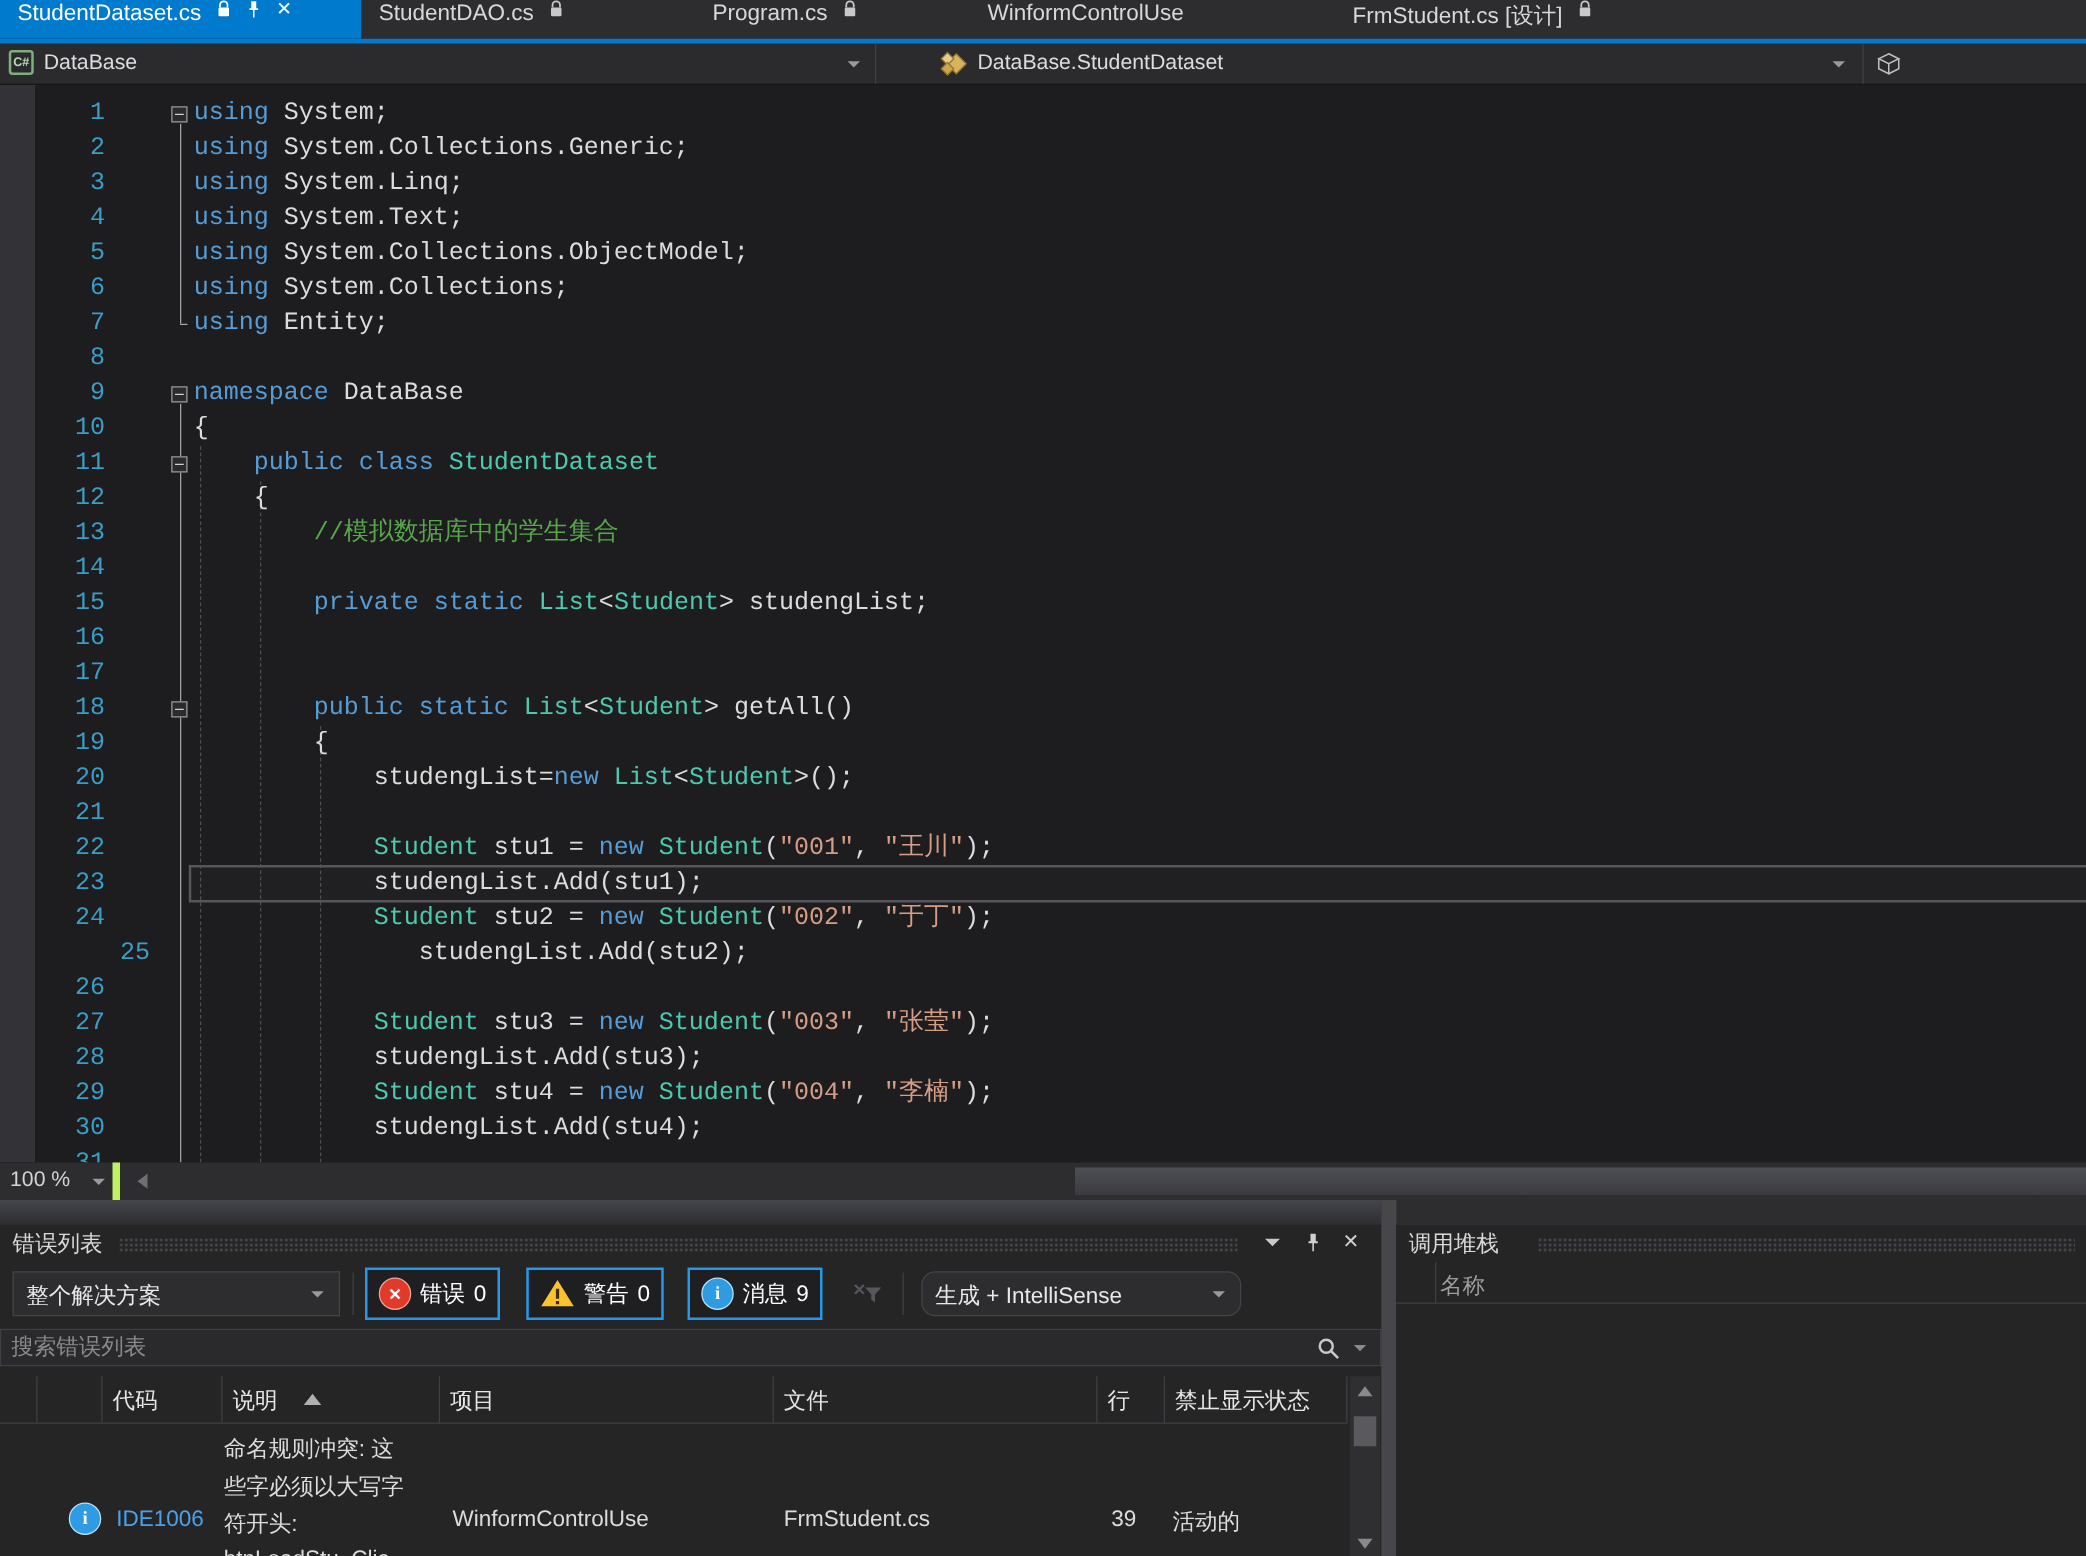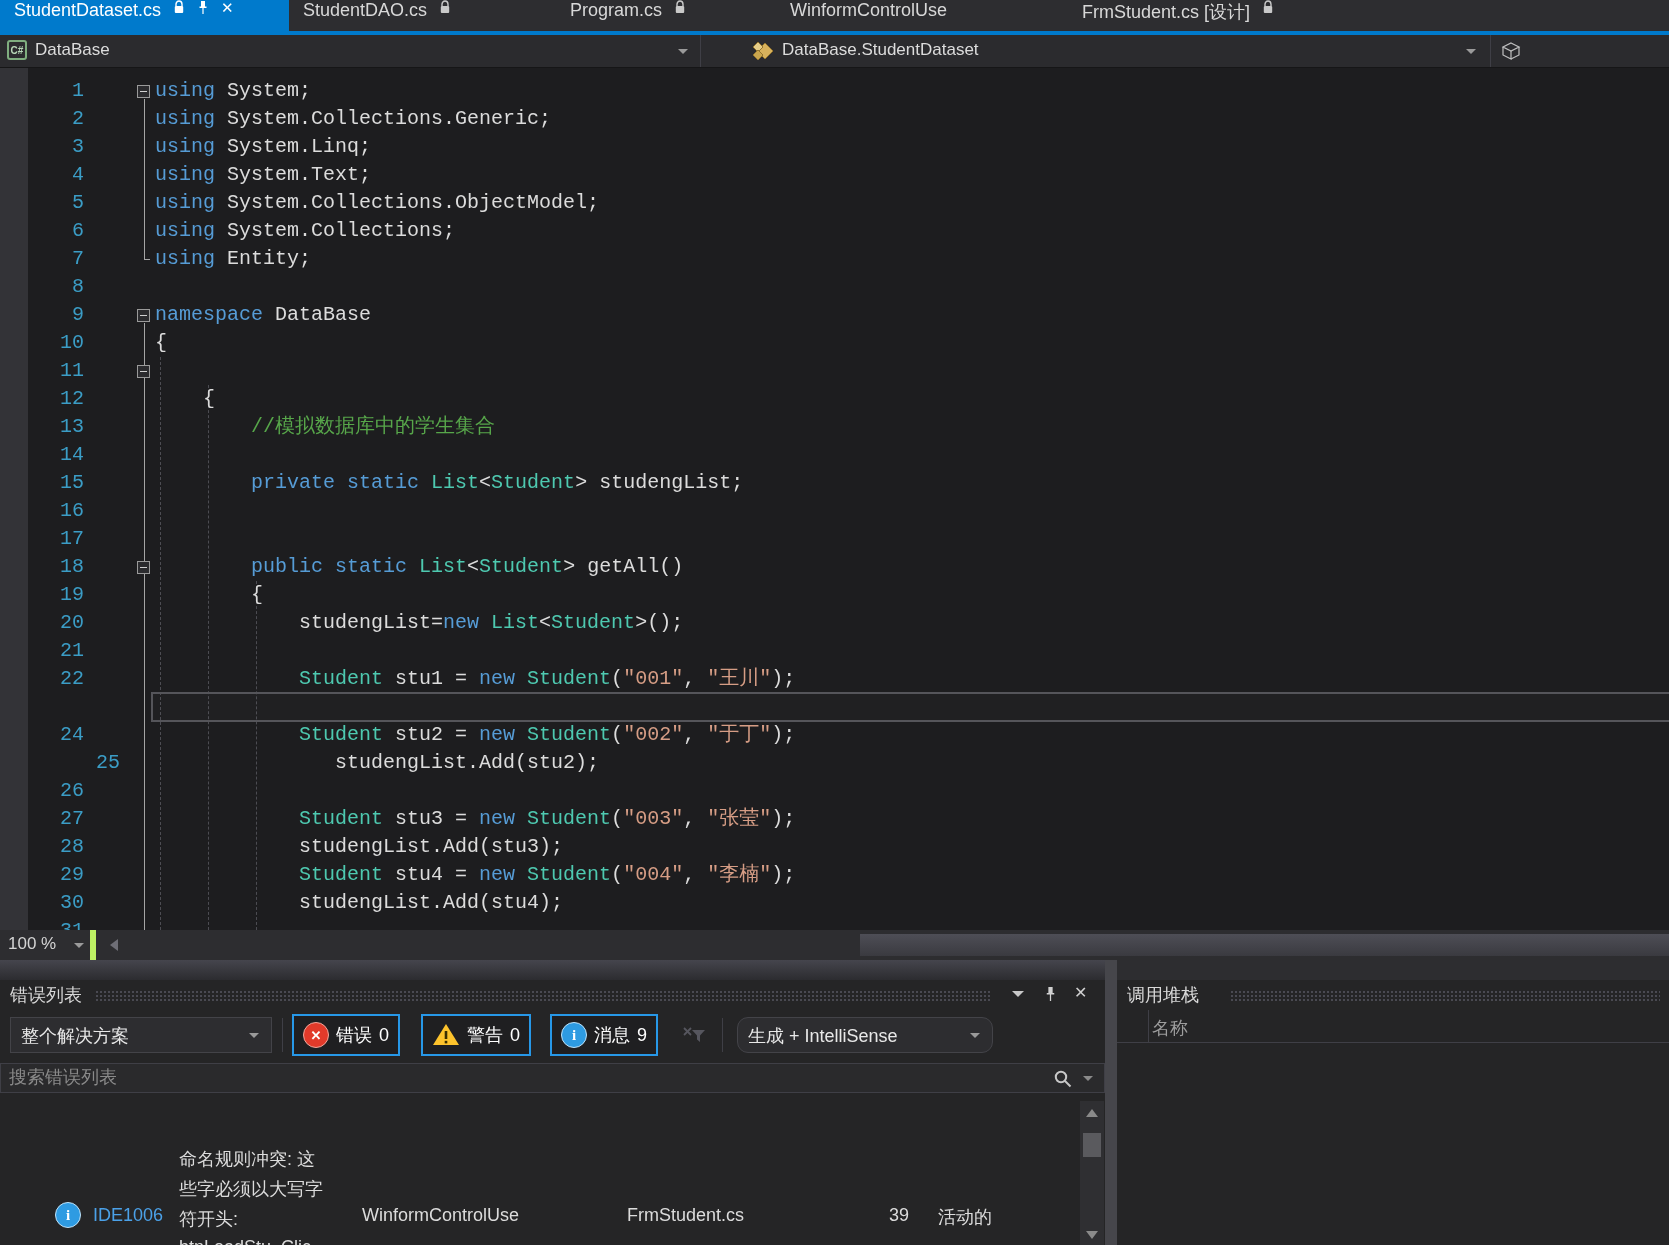--- a/index.html
+++ b/index.html
@@ -222,20 +222,21 @@
       <div class="cl" style="top: 233px;">
         <div class="num">9</div>
         <div class="src"><span class="tok-k">namespace</span><span class="tok-p"> DataBase</span></div>
       </div>
       <div class="cl" style="top: 261px;">
         <div class="num">10</div>
         <div class="src"><span class="tok-p">{</span></div>
       </div>
       <div class="cl" style="top: 289px;">
         <div class="num">11</div>
+        <div class="src"><span class="tok-p">    </span><span class="tok-k">public</span><span class="tok-p"> </span><span class="tok-k">class</span><span class="tok-p"> </span><span class="tok-t">StudentDataset</span></div>
       </div>
       <div class="cl" style="top: 317px;">
         <div class="num">12</div>
         <div class="src"><span class="tok-p">    {</span></div>
       </div>
       <div class="cl" style="top: 345px;">
         <div class="num">13</div>
         <div class="src"><span class="tok-p">        </span><span class="tok-c">//模拟数据库中的学生集合</span></div>
       </div>
       <div class="cl" style="top: 373px;">
@@ -266,20 +267,24 @@
         <div class="num">20</div>
         <div class="src"><span class="tok-p">            studengList=</span><span class="tok-k">new</span><span class="tok-p"> </span><span class="tok-t">List</span><span class="tok-p">&lt;</span><span class="tok-t">Student</span><span class="tok-p">&gt;();</span></div>
       </div>
       <div class="cl" style="top: 569px;">
         <div class="num">21</div>
         <div class="src"></div>
       </div>
       <div class="cl" style="top: 597px;">
         <div class="num">22</div>
         <div class="src"><span class="tok-p">            </span><span class="tok-t">Student</span><span class="tok-p"> stu1 = </span><span class="tok-k">new</span><span class="tok-p"> </span><span class="tok-t">Student</span><span class="tok-p">(</span><span class="tok-s">"001"</span><span class="tok-p">, </span><span class="tok-s">"王川"</span><span class="tok-p">);</span></div>
+      </div>
+      <div class="cl" style="top: 625px;">
+        <div class="num">23</div>
+        <div class="src"><span class="tok-p">            studengList.Add(stu1);</span></div>
       </div>
       <div class="cl" style="top: 653px;">
         <div class="num">24</div>
         <div class="src"><span class="tok-p">            </span><span class="tok-t">Student</span><span class="tok-p"> stu2 = </span><span class="tok-k">new</span><span class="tok-p"> </span><span class="tok-t">Student</span><span class="tok-p">(</span><span class="tok-s">"002"</span><span class="tok-p">, </span><span class="tok-s">"于丁"</span><span class="tok-p">);</span></div>
       </div>
       <div class="cl" style="top: 681px; margin-left: 36px;">
         <div class="num">25</div>
         <div class="src"><span class="tok-p">            studengList.Add(stu2);</span></div>
       </div>
       <div class="cl" style="top: 709px;">
@@ -377,20 +382,47 @@
       <input type="text" value="" placeholder="搜索错误列表" style="">
       <div class="mag">
         <svg width="20" height="20" viewBox="0 0 20 20" fill="none" stroke="#c8c8c8" stroke-width="2">
           <circle cx="8" cy="8" r="5.2"></circle>
             <line x1="12" y1="12" x2="17.5" y2="17.5"></line>
         </svg>
       </div>
       <div class="magdd"></div>
     </div>
 
+    <div class="thead" id="thead">
+        <div class="th" style="left: 0px; width: 30px;">
+          <span></span>
+        </div>
+        <div class="th" style="left: 30px; width: 52px;">
+          <span></span>
+        </div>
+        <div class="th" style="left: 82px; width: 96px;">
+          <span>代码</span>
+        </div>
+        <div class="th" style="left: 178px; width: 174px;">
+          <span>说明</span>
+          <div class="sortup" style="left: 65px;"></div>
+        </div>
+        <div class="th" style="left: 352px; width: 267px;">
+          <span>项目</span>
+        </div>
+        <div class="th" style="left: 619px; width: 259px;">
+          <span>文件</span>
+        </div>
+        <div class="th" style="left: 878px; width: 54px;">
+          <span>行</span>
+        </div>
+        <div class="th" style="left: 932px; width: 146px;">
+          <span>禁止显示状态</span>
+        </div>
+      </div>
     <div class="tbody" id="tbody">
         <div style="position: absolute; left: 0px; top: 0px; width: 100%; height: 110px;">
           <div class="dline" style="top:8px">命名规则冲突: 这</div>
           <div class="dline" style="top:38px">些字必须以大写字</div>
           <div class="dline" style="top:68px">符开头:</div>
           <div class="dline" style="top:98px">btnLoadStu_Clic</div>
           <div class="infoicon" style="position:absolute;left:55px;top:63px;">i</div>
           <div class="cellt codelink" style="left:93px;top:66px;">IDE1006</div>
           <div class="cellt" style="left:362px;top:66px;">WinformControlUse</div>
           <div class="cellt" style="left:627px;top:66px;">FrmStudent.cs</div>

